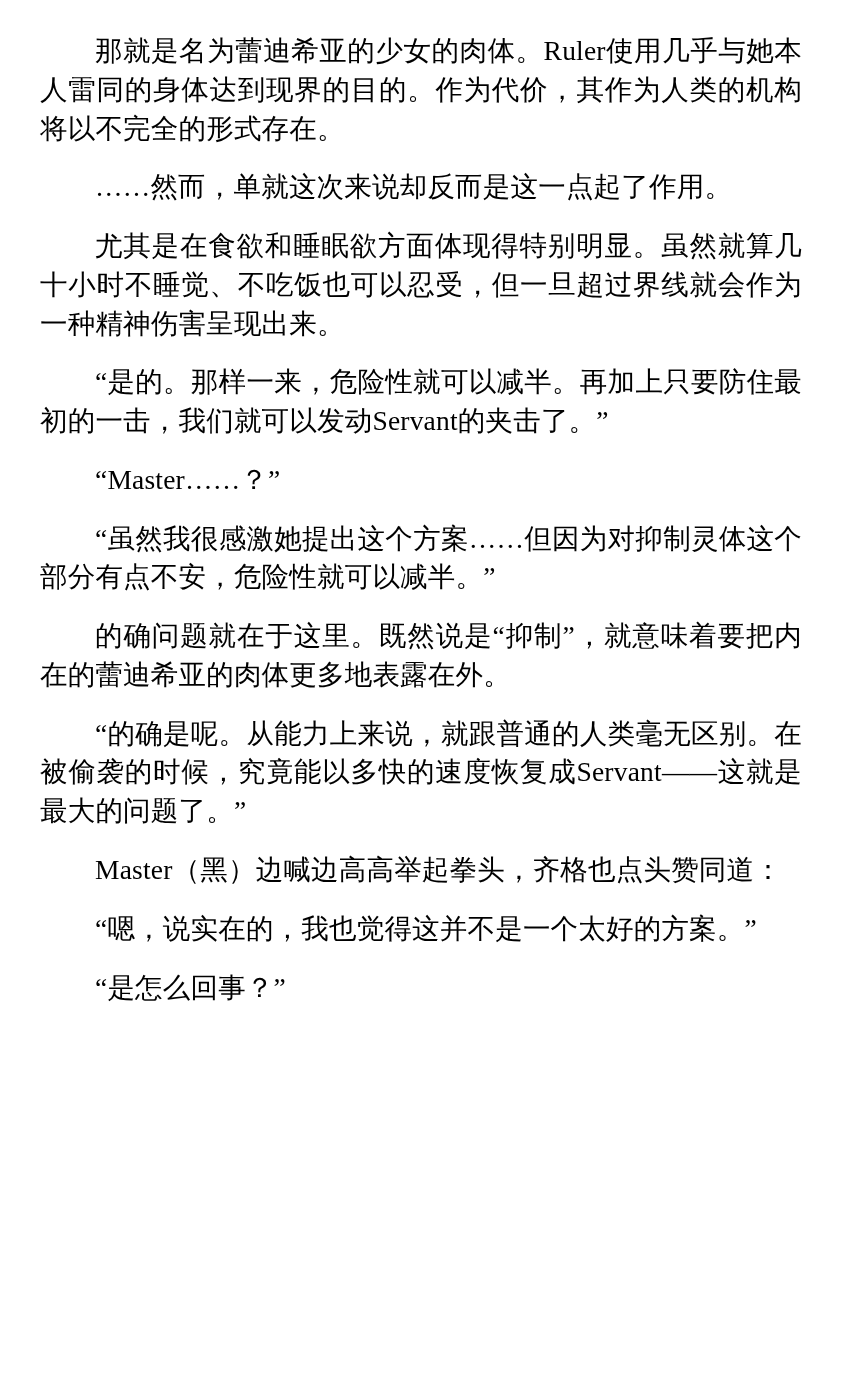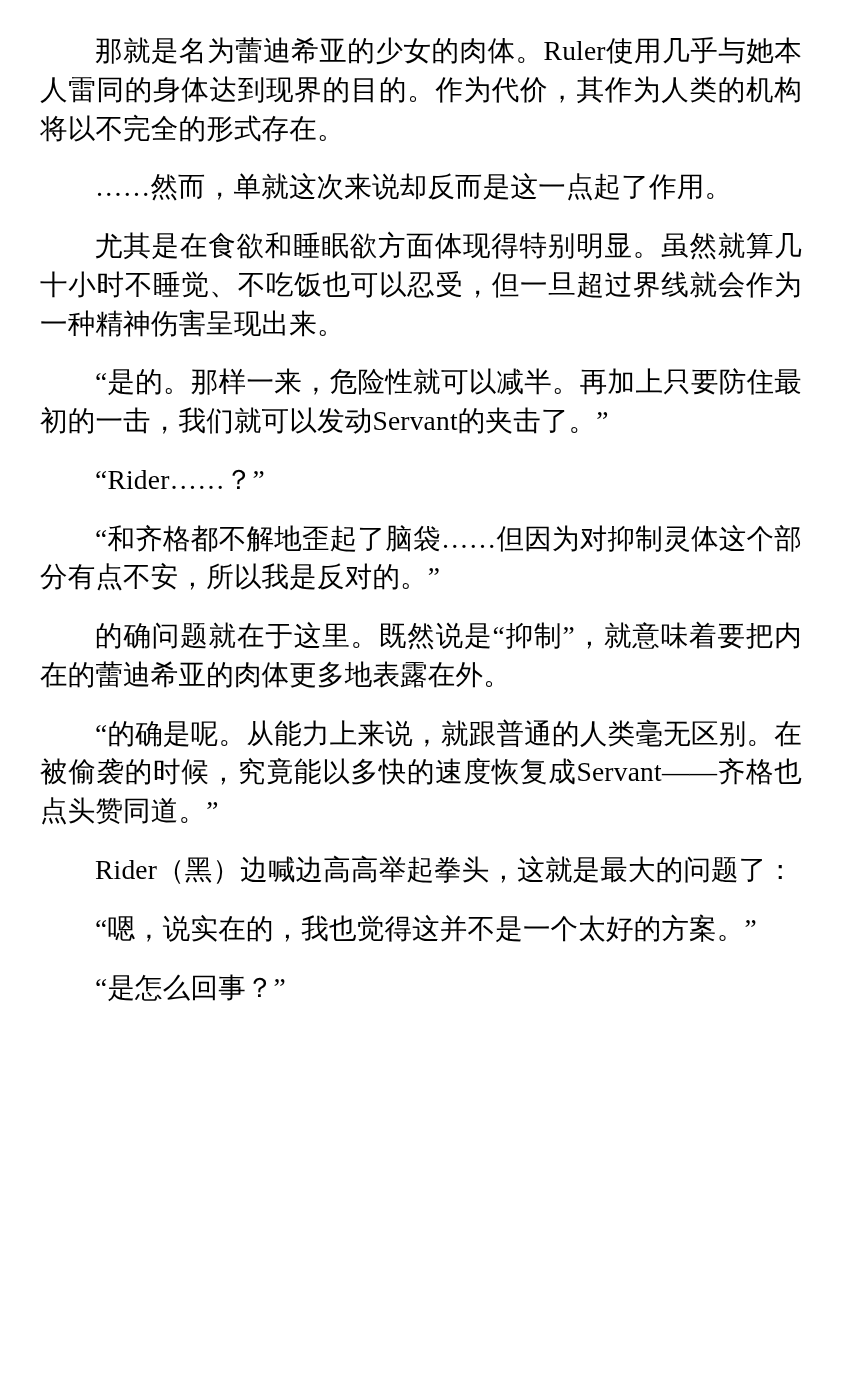--- a/index.html
+++ b/index.html
@@ -35,20 +35,20 @@
   }
 </style>
 </head>
 <body>
 
 <div class="page">
   <p class="para">那就是名为蕾迪希亚的少女的肉体。Ruler使用几乎与她本人雷同的身体达到现界的目的。作为代价，其作为人类的机构将以不完全的形式存在。</p>
   <p class="para">……然而，单就这次来说却反而是这一点起了作用。</p>
   <p class="para">尤其是在食欲和睡眠欲方面体现得特别明显。虽然就算几十小时不睡觉、不吃饭也可以忍受，但一旦超过界线就会作为一种精神伤害呈现出来。</p>
   <p class="para">“是的。那样一来，危险性就可以减半。再加上只要防住最初的一击，我们就可以发动Servant的夹击了。”</p>
-  <p class="para">“Rider……？”</p>
-  <p class="para">“和齐格都不解地歪起了脑袋……但因为对抑制灵体这个部分有点不安，所以我是反对的。”</p>
+  <p class="para">“Master……？”</p>
+  <p class="para">“虽然我很感激她提出这个方案……但因为对抑制灵体这个部分有点不安，危险性就可以减半。”</p>
   <p class="para">的确问题就在于这里。既然说是“抑制”，就意味着要把内在的蕾迪希亚的肉体更多地表露在外。</p>
-  <p class="para">“的确是呢。从能力上来说，就跟普通的人类毫无区别。在被偷袭的时候，究竟能以多快的速度恢复成Servant——齐格也点头赞同道。”</p>
-  <p class="para">Rider（黑）边喊边高高举起拳头，这就是最大的问题了：</p>
+  <p class="para">“的确是呢。从能力上来说，就跟普通的人类毫无区别。在被偷袭的时候，究竟能以多快的速度恢复成Servant——这就是最大的问题了。”</p>
+  <p class="para">Master（黑）边喊边高高举起拳头，齐格也点头赞同道：</p>
   <p class="para">“嗯，说实在的，我也觉得这并不是一个太好的方案。”</p>
   <p class="para">“是怎么回事？”</p>
 </div>
 
 </body></html>

